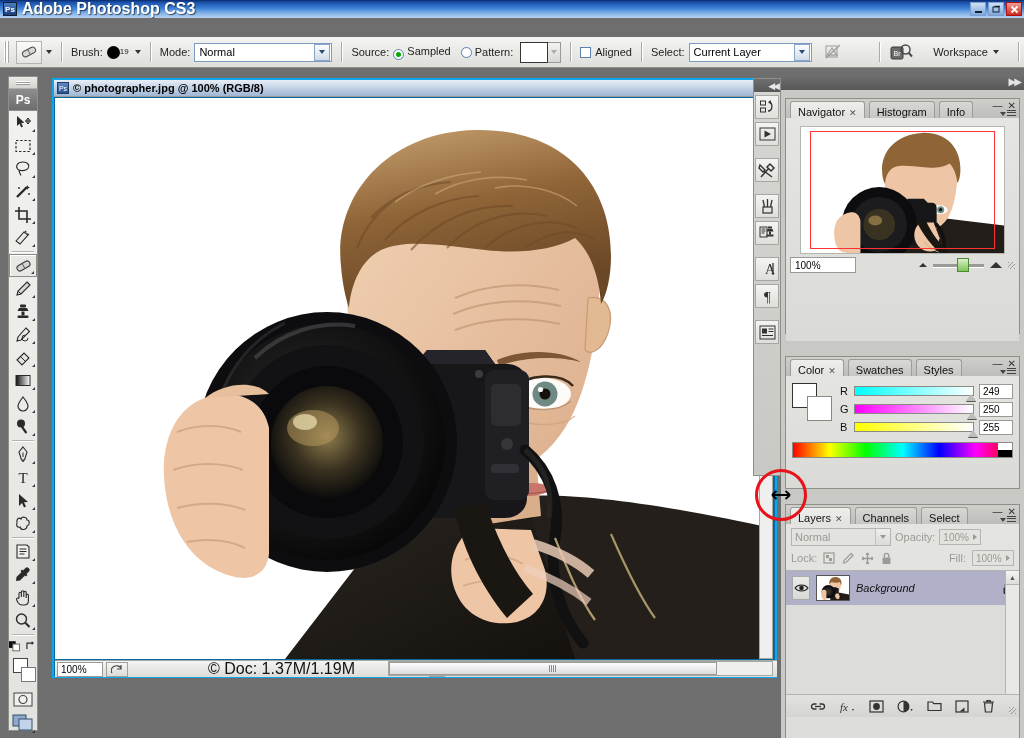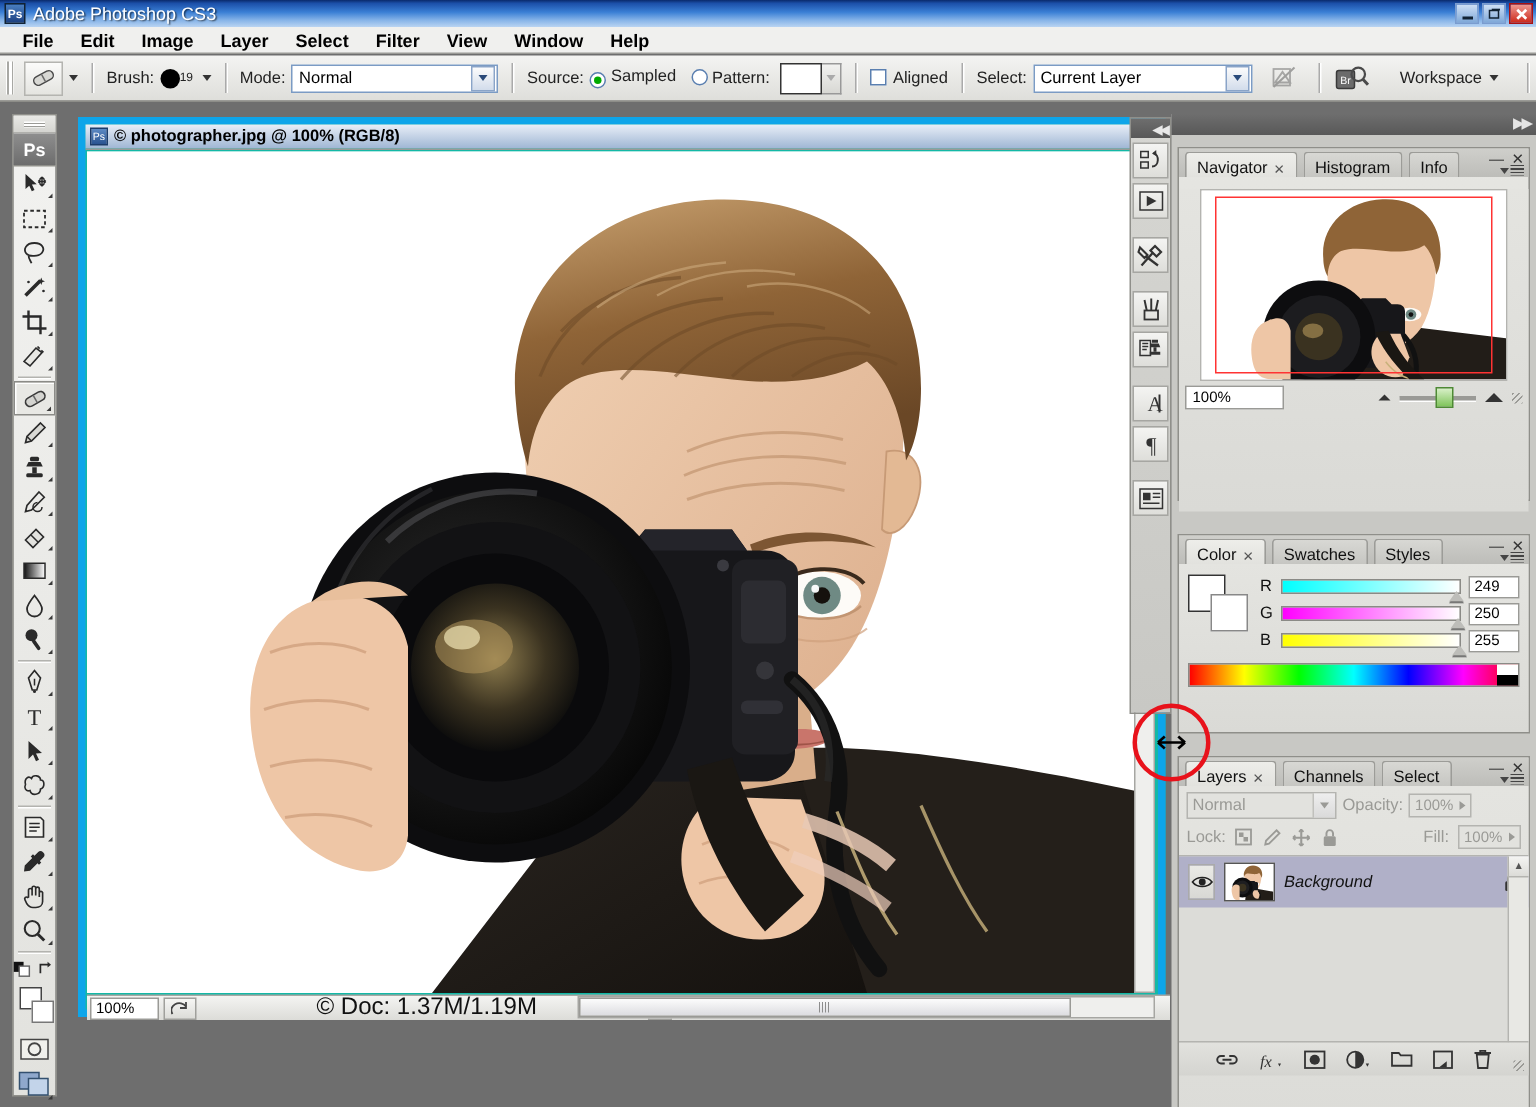--- a/index.html
+++ b/index.html
@@ -17,21 +17,21 @@
     position:absolute; left:0; top:0; width:1024px; height:18px;
     background:linear-gradient(to bottom,#0a2a6b 0%,#1b4fa8 12%,#3a7fd5 45%,#87b4e8 75%,#b9d4f2 100%);
     display:flex; align-items:center;
   }
   .titlebar .psmark {
     width:14px; height:14px; margin-left:3px; margin-right:5px;
     background:linear-gradient(to bottom,#4a7fc1,#1b3f80);
     border:1px solid #123; color:#fff; font-size:8px; font-weight:bold;
     display:flex; align-items:center; justify-content:center;
   }
-  .titlebar .ttl { color:#fff; font-weight:normal; font-size:12px; text-shadow:1px 1px 1px rgba(0,0,0,.6); }
+  .titlebar .ttl { color:#fff; font-weight:bold; font-size:16px; text-shadow:1px 1px 1px rgba(0,0,0,.6); }
   .wbtns { position:absolute; right:2px; top:2px; display:flex; gap:2px; }
   .wbtn {
     width:16px; height:14px; border:1px solid #7a9ccf;
     background:linear-gradient(to bottom,#cfe0f5,#7fa8d8);
     display:flex; align-items:center; justify-content:center;
     font-size:9px; color:#123; line-height:1;
   }
   .wbtn.close { background:linear-gradient(to bottom,#f09a92,#cc2a1c); border-color:#a11; color:#fff; font-weight:bold; }
 
   
@@ -101,21 +101,21 @@
       border-left:3px solid transparent; border-bottom:3px solid #3a3a3a; }
   .tbsep { height:1px; background:#b3b3af; margin:2px 3px; box-shadow:0 1px 0 #fff; }
   .fgbg { position:relative; height:34px; }
   .fgbg .fg { position:absolute; left:4px; top:3px; width:15px;height:15px;background:#fff;border:1px solid #444; }
   .fgbg .bg { position:absolute; left:12px; top:12px; width:15px;height:15px;background:#fff;border:1px solid #777; }
   .qmask { height:20px; display:flex; }
   .qm { flex:1; display:flex; align-items:center; justify-content:center; }
 
   
   .docwin { position:absolute; left:52px; top:78px; width:725px; height:600px;
-            border:5px solid #0ea5e9; background:#14b8a6; }
+            border:2px solid #0ea5e9; background:#0369a1; }
   .doc-title {
     height:17px; background:linear-gradient(to bottom,#e8eef7,#9fb6d4);
     border-bottom:1px solid #9a9a96; display:flex; align-items:center; padding-left:3px; gap:4px;
   }
   .doc-title .ic { width:12px;height:12px;background:linear-gradient(to bottom,#5d8ac4,#2a5391);border:1px solid #1d3c6b;
                    color:#fff;font-size:7px;display:flex;align-items:center;justify-content:center; }
   .doc-title .t { font-size:11px; font-weight:bold; color:#000; }
   .canvas-wrap { position:absolute; left:1px; top:18px; width:707px; height:561px; background:#fff; overflow:hidden; }
   .photo { position:absolute; left:0; top:0; width:707px; height:561px; background:#fff; }
   .doc-status { position:absolute; left:1px; top:580px; width:722px; height:17px;
@@ -247,31 +247,20 @@
           </svg>
       </div>
       <div class="wbtn close">
         <svg width="9" height="9" viewBox="0 0 9 9">
             <path d="M1.5 1.5 L7.5 7.5 M7.5 1.5 L1.5 7.5" stroke="#fff" stroke-width="1.8"></path>
           </svg>
       </div>
     </div>
   </div>
 
-  <div class="menubar">
-    <div class="mi">File</div>
-    <div class="mi">Edit</div>
-    <div class="mi">Image</div>
-    <div class="mi">Layer</div>
-    <div class="mi">Select</div>
-    <div class="mi">Filter</div>
-    <div class="mi">View</div>
-    <div class="mi">Window</div>
-    <div class="mi">Help</div>
-  </div>
 
   <div class="optbar">
     <div class="gripv"></div>
 
     <div class="toolicon-btn">
       <svg width="20" height="16" viewBox="0 0 20 16">
         <g transform="rotate(-28 10 8)">
           <rect x="3" y="5" width="14" height="6" rx="3" fill="#d8d8d4" stroke="#4a4a4a" stroke-width="1"></rect>
           <line x1="10" y1="5.4" x2="10" y2="10.6" stroke="#6a6a6a" stroke-width="1"></line>
         </g>
@@ -316,21 +305,21 @@
 
     <div class="obsep"></div>
 
     <label class="lbl">
       <span class="cbox"></span><span>Aligned</span>
     </label>
 
     <div class="obsep"></div>
 
     <div class="lbl">Select:</div>
-    <div class="sel" style="width:146px">
+    <div class="sel" style="width:123px">
       <span>Current Layer</span>
       <span class="arrowbox">
           <span class="tri" style="border-top-color:#2a4a7a"></span>
         </span>
     </div>
 
     <div class="nostamp" style="margin-left:8px">
       <svg width="18" height="18" viewBox="0 0 18 18">
         <path d="M3 12 L8 5 L13 12 Z" fill="none" stroke="#555" stroke-width="1.3"></path>
         <rect x="2" y="3" width="11" height="11" fill="none" stroke="#555" stroke-width="1.2"></rect>

